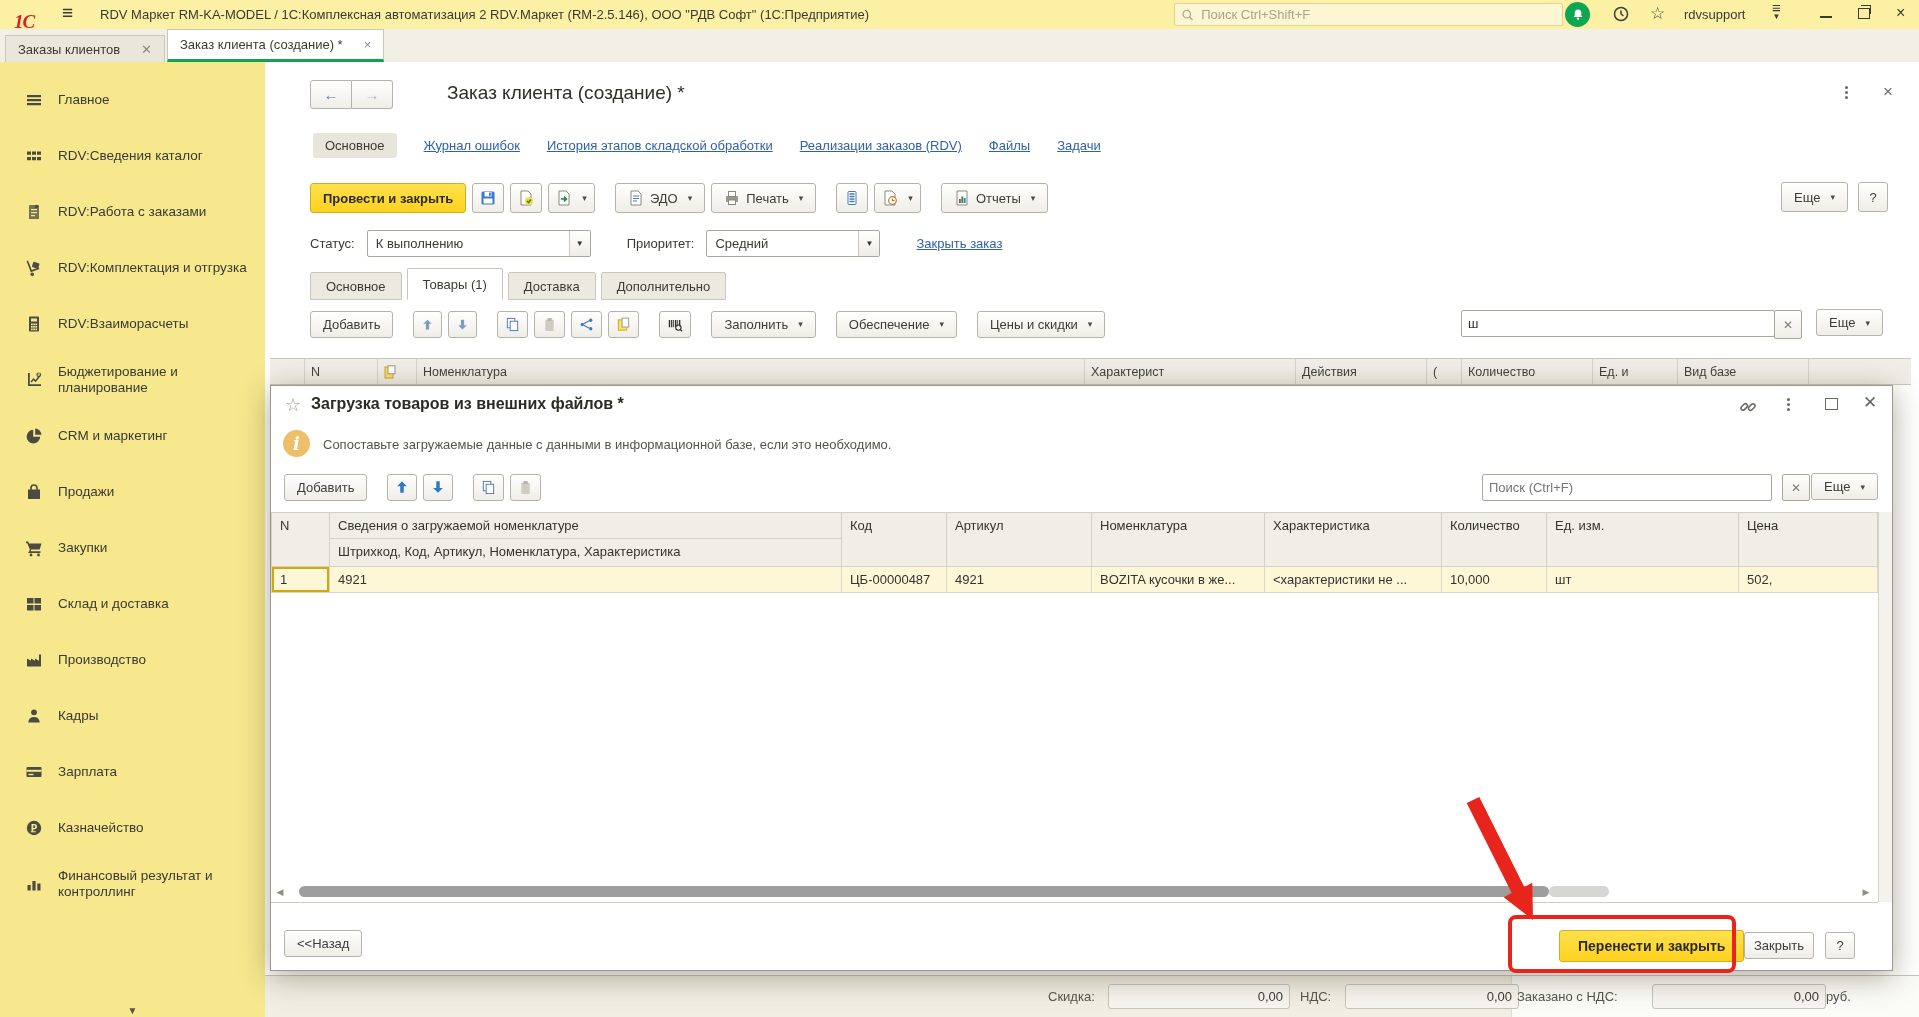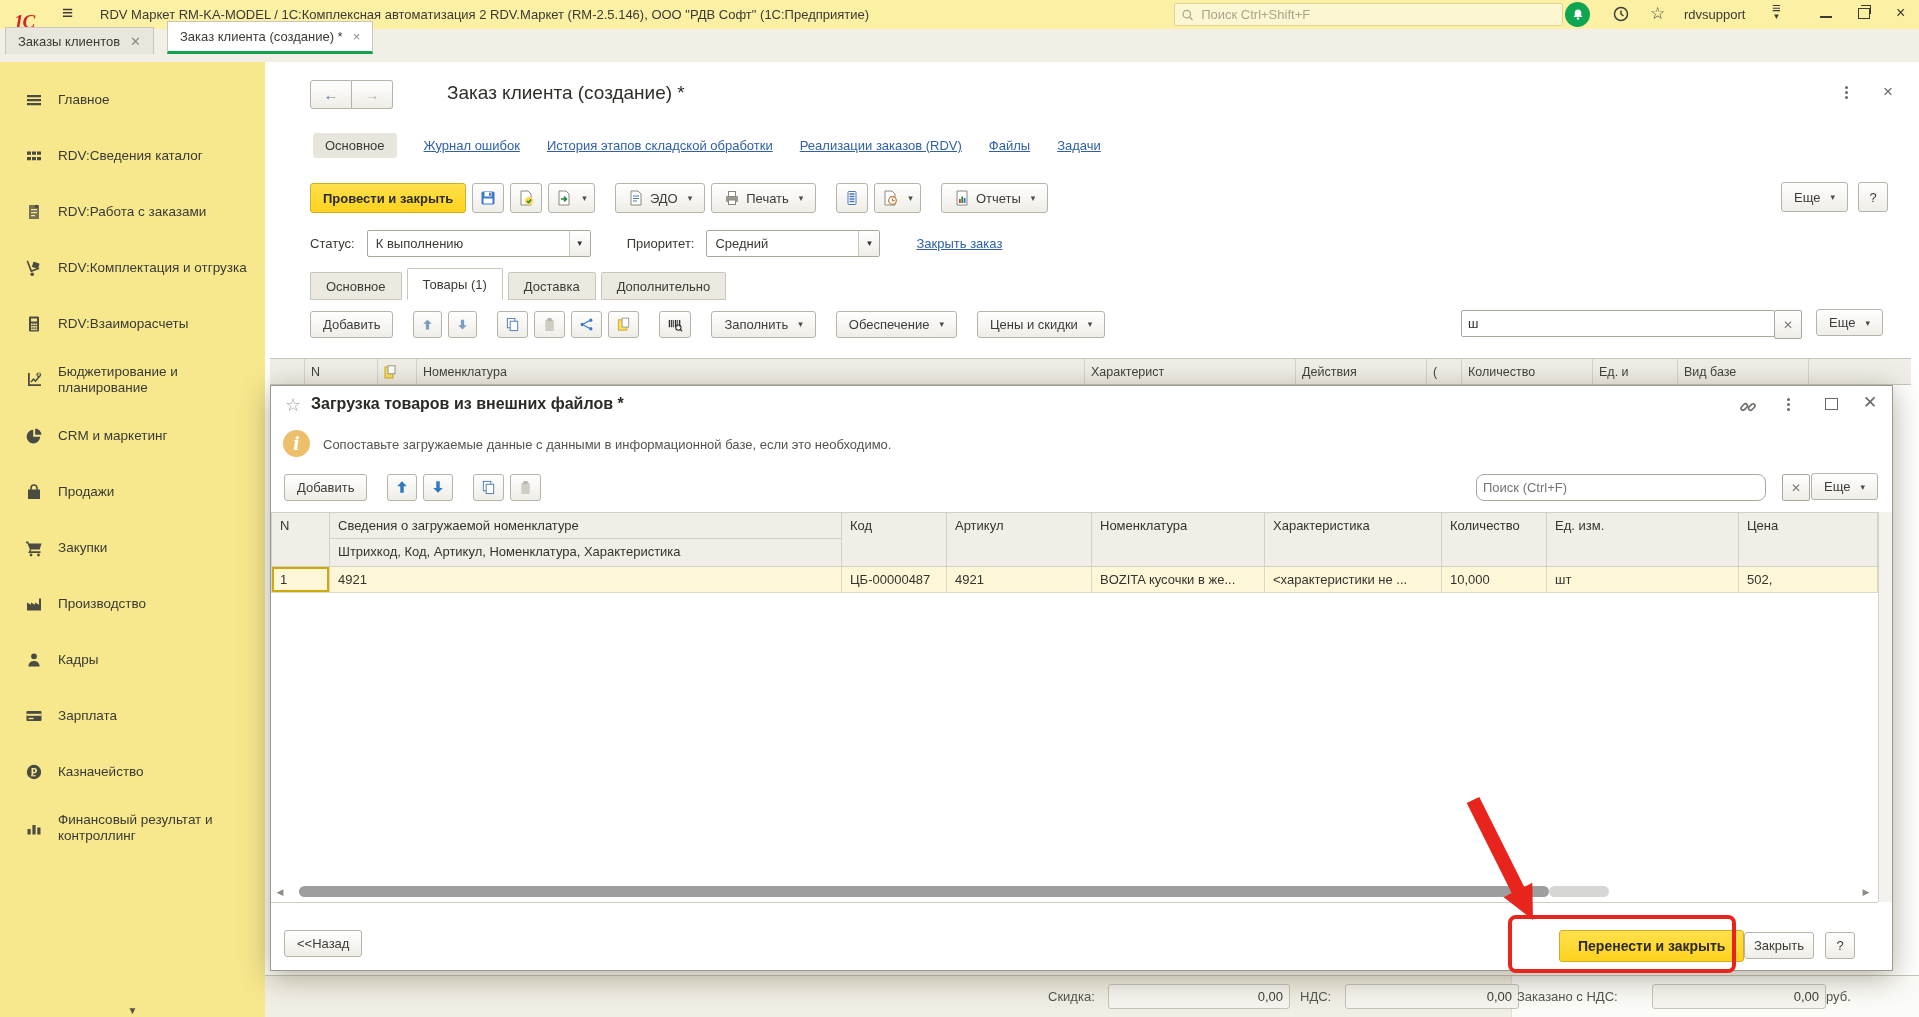--- a/index.html
+++ b/index.html
@@ -25,21 +25,21 @@
   .tb-menu{position:absolute;left:1772px;top:3px;display:flex;flex-direction:column;align-items:center;line-height:9px;}
   .tb-menu .b{font-size:15px;color:#3c3c34;}
   .tb-menu .c{font-size:8px;color:#3c3c34;}
   .win-min{position:absolute;left:1820px;top:16px;width:12px;height:2px;background:#3c3c34;}
   .win-rest{position:absolute;left:1858px;top:8px;width:10px;height:9px;border:1px solid #3c3c34;background:#fcf0a5;}
   .win-rest::before{content:"";position:absolute;left:2px;top:-4px;width:9px;height:8px;border:1px solid #3c3c34;
                     border-bottom:none;border-left:none;}
   .win-close{position:absolute;left:1896px;top:4px;font-size:16px;color:#3c3c34;}
   
   .tabbar{position:absolute;left:0;top:29px;right:0;height:33px;background:#f2efe6;border-bottom:1px solid #d8d5ca;}
-  .wtab{position:absolute;bottom:8px;height:26px;display:flex;align-items:center;padding:0 12px;gap:10px;
+  .wtab{position:absolute;bottom:0;height:26px;display:flex;align-items:center;padding:0 12px;gap:21px;
         border:1px solid #c9c6bc;border-bottom:none;background:#e9e6dc;color:#3b3b33;}
   .wtab .x{color:#8c8a80;font-size:13px;}
   .wtab.on{background:#fff;height:29px;border-bottom:3px solid #12a350;padding-bottom:0;}
   .wtab1{left:5px;}
   .wtab2{left:167px;}
   
   .sidebar{position:absolute;left:0;top:62px;width:265px;bottom:0;background:#f7e88e;}
   .sb-list{padding-top:10px;}
   .sb-item{display:flex;align-items:center;gap:15px;min-height:52px;padding:2px 10px 2px 25px;cursor:pointer;}
   .sb-item svg{flex:0 0 18px;}
@@ -99,21 +99,21 @@
   .m-star{position:absolute;left:14px;top:8px;font-size:18px;color:#9a9a90;}
   .m-title{position:absolute;left:40px;top:9px;font-size:16px;font-weight:bold;color:#2b2b26;}
   .m-ico{position:absolute;top:12px;color:#6a6a64;}
   .m-max{width:11px;height:10px;border:1.5px solid #6a6a64;}
   .m-close{font-size:17px;line-height:14px;}
   .m-info-ic{position:absolute;left:12px;top:44px;width:27px;height:27px;border-radius:50%;background:#edbf6b;
              color:#fff;font-family:"DejaVu Serif",serif;font-style:italic;font-weight:bold;font-size:18px;
              display:flex;align-items:center;justify-content:center;}
   .m-info{position:absolute;left:52px;top:51px;color:#55544c;}
   .m-tools{position:absolute;left:13px;top:86px;height:30px;display:flex;align-items:center;gap:6px;}
-  .m-search{position:absolute;right:126px;top:88px;width:276px;border-radius:8px;}
+  .m-search{position:absolute;right:120px;top:88px;width:276px;}
   .m-x{position:absolute;right:82px;top:88px;height:25px;}
   .m-more{position:absolute;right:14px;top:87px;height:27px;}
   .m-tablewrap{position:absolute;left:0;top:126px;width:1607px;height:390px;border-bottom:1px solid #cfccc2;
                background:#fff;overflow:hidden;}
   .m-rail{position:absolute;right:0;top:126px;width:13px;height:390px;background:#f4f2ec;border-left:1px solid #d5d2c8;}
   table.grid{border-collapse:collapse;table-layout:fixed;width:100%;}
   table.grid th,table.grid td{border:1px solid #d9d6cc;font-weight:normal;text-align:left;padding:5px 8px;
                               white-space:nowrap;overflow:hidden;font-size:13px;color:#34342f;}
   table.grid thead th{background:#f0eee7;vertical-align:top;border-color:#d3d0c6;}
   table.grid .h2 th{height:17px;}
@@ -259,20 +259,26 @@
           </svg>
         <span class="sb-lbl">Продажи</span>
       </div>
       <div class="sb-item">
         <svg width="18" height="18" viewBox="0 0 18 18" fill="#4b4b42">
             <path d="M1 2.5h2.2l.9 2h12.4l-1.8 6H6.3l-.8 1.8h10v1.7H3.2l1.7-3.6L2.3 4.2H1z"></path>
             <circle cx="6" cy="16" r="1.4"></circle>
             <circle cx="13.5" cy="16" r="1.4"></circle>
           </svg>
         <span class="sb-lbl">Закупки</span>
+      </div>
+      <div class="sb-item">
+        <svg width="18" height="18" viewBox="0 0 18 18" fill="#4b4b42">
+            <path d="M2 3h6.5v5.5H2zm7.5 0H16v5.5H9.5zM2 10h6.5v5.5H2zm7.5 0H16v5.5H9.5z"></path>
+          </svg>
+        <span class="sb-lbl">Склад и доставка</span>
       </div>
       <div class="sb-item">
         <svg width="18" height="18" viewBox="0 0 18 18" fill="#4b4b42">
             <path d="M2 15.5V7.5l4 2.2V7.5l4 2.2V7.5l4 2.2V3.5h2v12z"></path>
           </svg>
         <span class="sb-lbl">Производство</span>
       </div>
       <div class="sb-item">
         <svg width="18" height="18" viewBox="0 0 18 18" fill="#4b4b42">
             <circle cx="9" cy="5.3" r="2.9"></circle>

